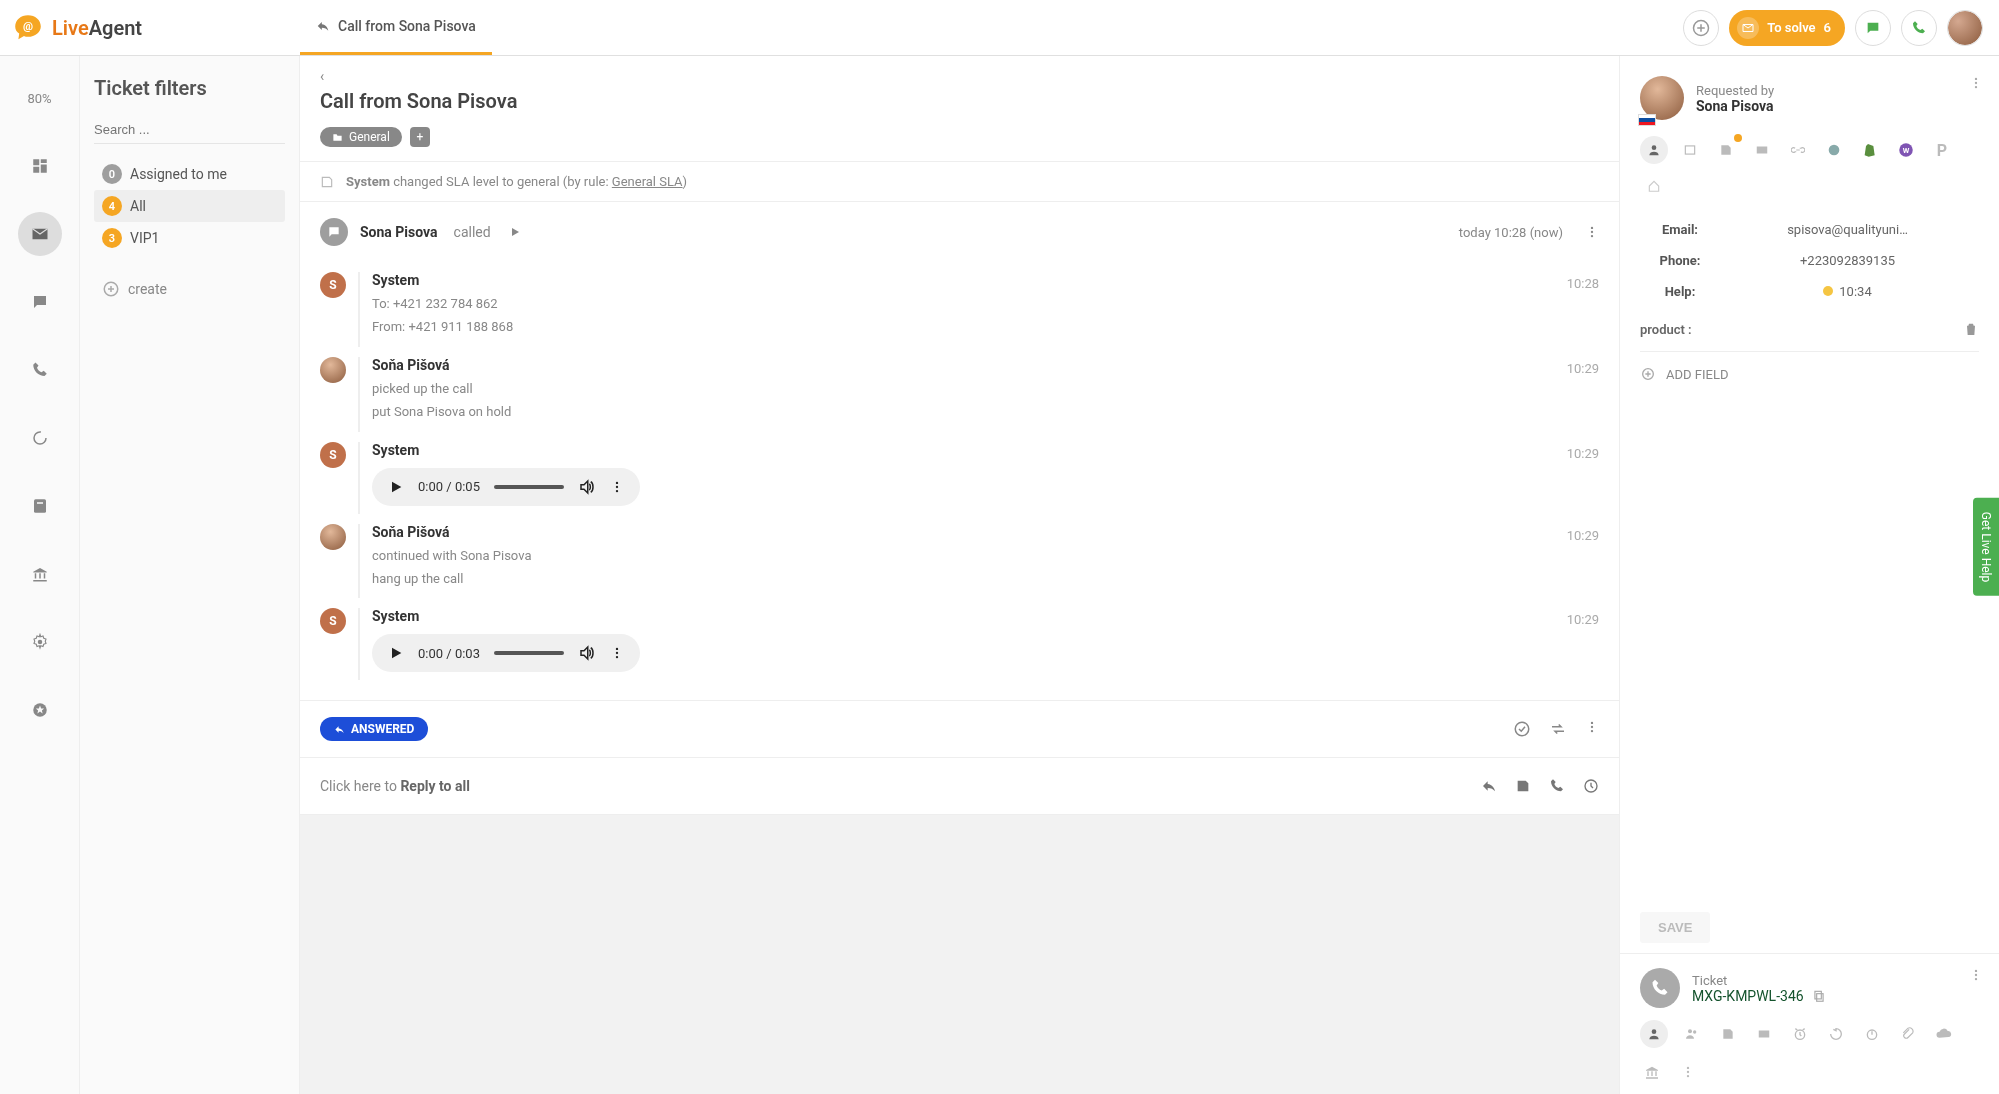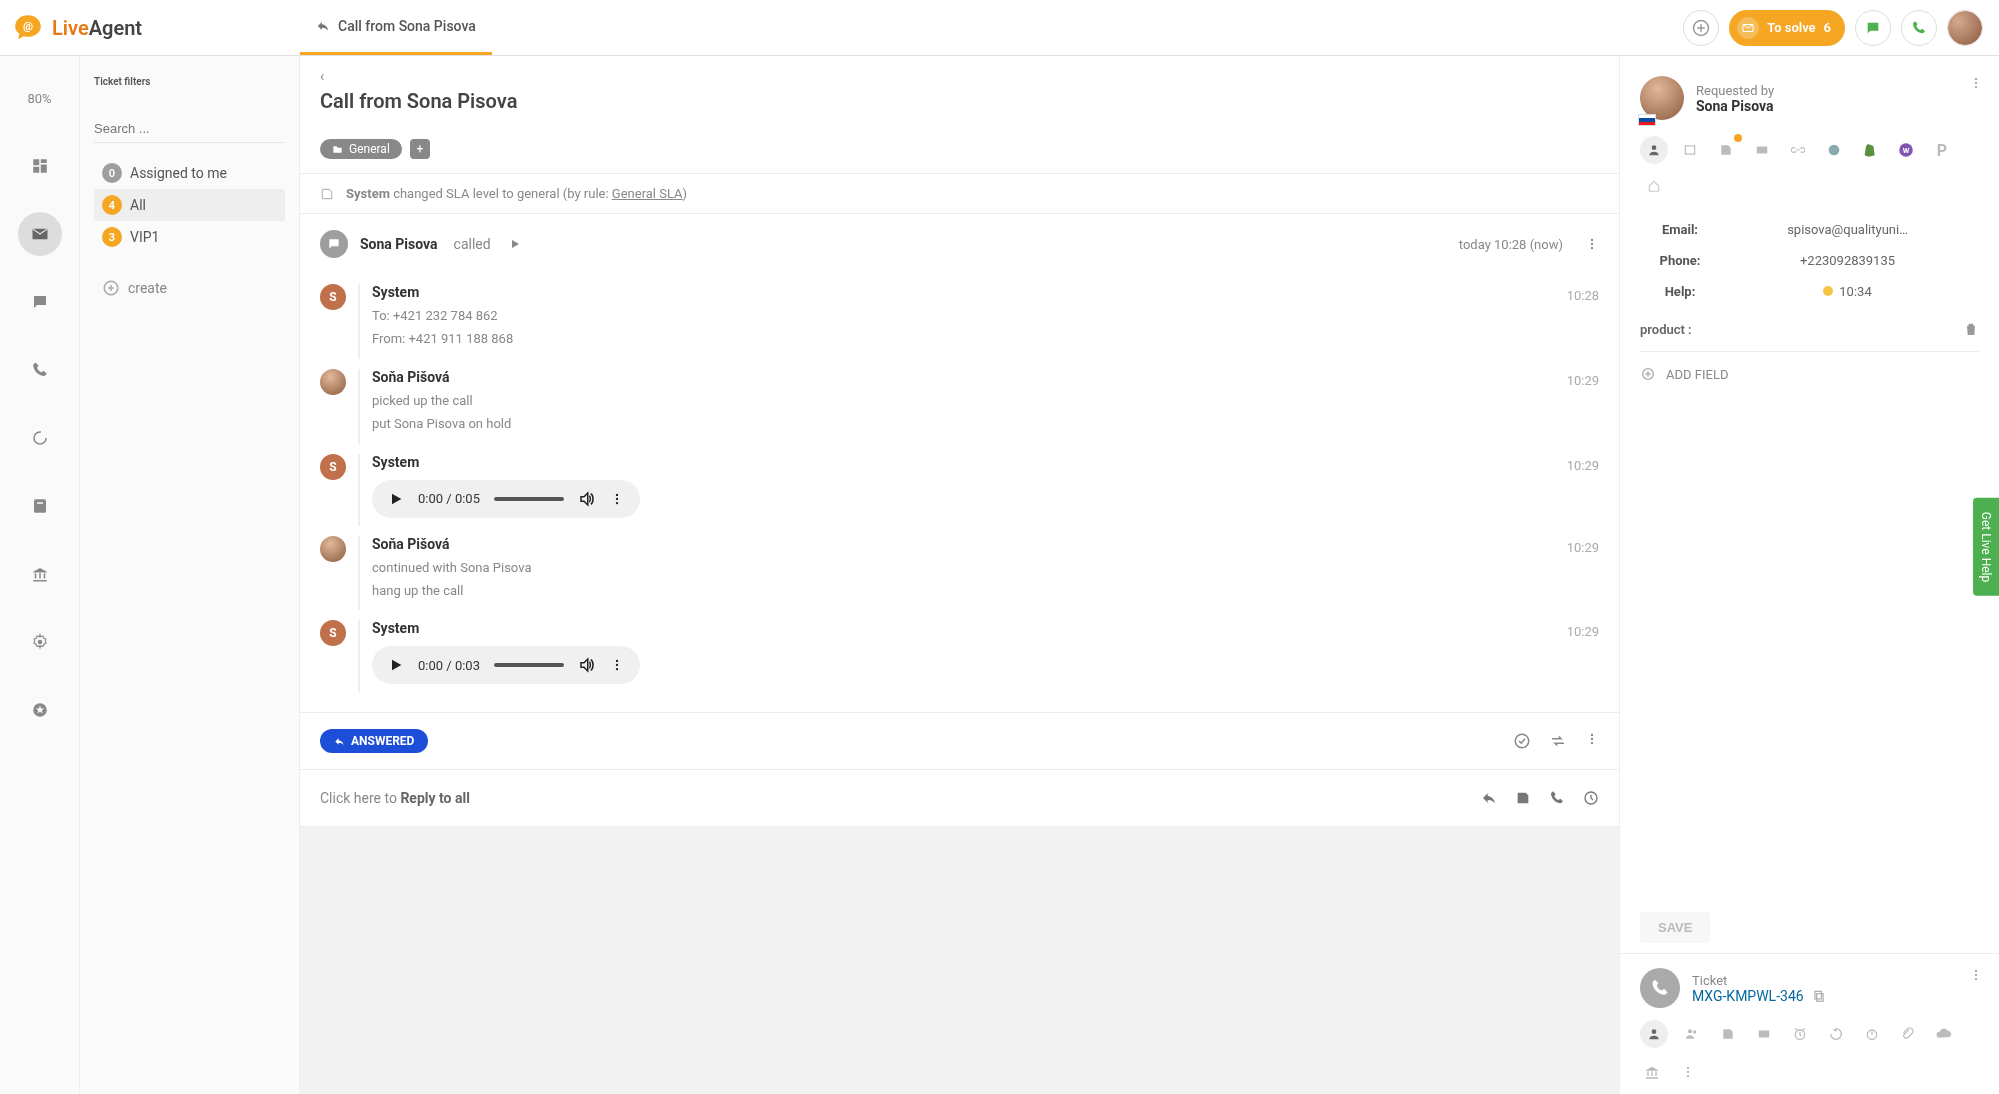--- a/index.html
+++ b/index.html
@@ -26,36 +26,36 @@
 
 
 .main { display: flex; height: calc(100vh - 56px); }
 .nav-rail { width: 80px; background: #fafafa; border-right: 1px solid #eee; display: flex; flex-direction: column; align-items: center; padding-top: 20px; gap: 24px; }
 .nav-item { width: 44px; height: 44px; border-radius: 50%; display: flex; align-items: center; justify-content: center; color: #888; cursor: pointer; font-size: 13px; }
 .nav-item.active { background: #ddd; color: #555; }
 .nav-pct { font-size: 13px; color: #888; }
 
 
 .filters { width: 220px; background: #fafafa; border-right: 1px solid #eee; padding: 20px 14px; }
-.filters h3 { font-size: 10px; font-weight: 600; color: #555; margin-bottom: 28px; }
+.filters h3 { font-size: 20px; font-weight: 600; color: #555; margin-bottom: 16px; }
 .filters input.search { width: 100%; border: none; background: transparent; padding: 6px 0; font-size: 13px; color: #888; border-bottom: 1px solid #e5e5e5; margin-bottom: 14px; outline: none; }
 .filter-item { display: flex; align-items: center; gap: 8px; padding: 6px 8px; border-radius: 3px; cursor: pointer; font-size: 14px; color: #555; }
 .filter-item.active { background: #eee; }
 .filter-badge { min-width: 20px; height: 20px; border-radius: 10px; display: flex; align-items: center; justify-content: center; font-size: 11px; color: #fff; font-weight: 600; }
 .badge-gray { background: #9e9e9e; }
 .badge-orange { background: #f5a623; }
 .create-row { display: flex; align-items: center; gap: 8px; padding: 8px; margin-top: 18px; color: #888; font-size: 14px; cursor: pointer; }
 
 
 .center { flex: 1; background: #f2f2f2; overflow-y: auto; display: flex; flex-direction: column; }
 .center-card { background: #fff; margin: 0; border-bottom: 1px solid #eee; }
 .center-head { padding: 10px 20px 14px 20px; }
 .back-arrow { color: #888; font-size: 14px; cursor: pointer; }
 .center-title { font-size: 20px; font-weight: 600; color: #444; margin-top: 4px; }
-.tag-row { display: flex; align-items: flex-end; gap: 8px; margin-top: 26px; }
+.tag-row { display: flex; align-items: flex-end; gap: 8px; margin-top: 14px; }
 .tag-chip { background: #888; color: #fff; border-radius: 12px; padding: 3px 12px; font-size: 12px; display: flex; align-items: center; gap: 6px; }
 .add-tag { width: 20px; height: 20px; border-radius: 4px; background: #888; color: #fff; display: flex; align-items: center; justify-content: center; font-size: 12px; cursor: pointer; }
 
 .sla-row { padding: 12px 20px; display: flex; align-items: center; gap: 12px; color: #888; font-size: 13px; border-top: 1px solid #eee; }
 .sla-row .link { color: #888; text-decoration: underline; cursor: pointer; }
 
 .call-head { padding: 16px 20px; display: flex; align-items: center; gap: 12px; border-top: 1px solid #eee; }
 .call-ico { width: 28px; height: 28px; border-radius: 50%; background: #9e9e9e; color: #fff; display: flex; align-items: center; justify-content: center; }
 .call-head .who { font-size: 14px; font-weight: 700; color: #333; }
 .call-head .did { font-size: 14px; color: #888; margin-left: 4px; }
@@ -112,21 +112,21 @@
 .trash { margin-left: auto; color: #999; cursor: pointer; }
 .hr { height: 1px; background: #eee; margin: 0 20px; }
 .add-field { padding: 14px 20px; color: #888; font-size: 13px; display: flex; align-items: center; gap: 10px; cursor: pointer; }
 .rpanel-spacer { flex: 1; }
 .save-row { padding: 10px 20px; }
 .save-btn { background: #f7f7f7; color: #bbb; border-radius: 3px; padding: 8px 18px; font-size: 13px; font-weight: 600; border: none; cursor: default; }
 .ticket-block { border-top: 1px solid #eee; padding: 14px 20px 10px 20px; position: relative; }
 .ticket-head { display: flex; gap: 12px; align-items: center; }
 .ticket-av { width: 40px; height: 40px; border-radius: 50%; background: #aaa; display: flex; align-items: center; justify-content: center; color: #fff; }
 .ticket-label { font-size: 13px; color: #888; }
-.ticket-id { font-size: 14px; color: #0369a1; display: flex; align-items: center; gap: 8px; }
+.ticket-id { font-size: 14px; color: #14532d; display: flex; align-items: center; gap: 8px; }
 .copy-ico { color: #aaa; cursor: pointer; }
 .ticket-icons { display: flex; gap: 12px; margin-top: 12px; color: #aaa; align-items: center; flex-wrap: wrap; }
 .ticket-icons > * { cursor: pointer; width: 24px; height: 24px; display: flex; align-items: center; justify-content: center; }
 .ticket-icons .active { background: #eee; border-radius: 50%; width: 28px; height: 28px; color: #666; }
 
 .help-tab { position: fixed; right: 0; top: 50%; transform: translateY(-50%); background: #4caf50; color: #fff; writing-mode: vertical-rl; padding: 14px 6px; font-size: 12px; border-radius: 4px 0 0 4px; cursor: pointer; }
 </style>
 </head>
 <body>
 

